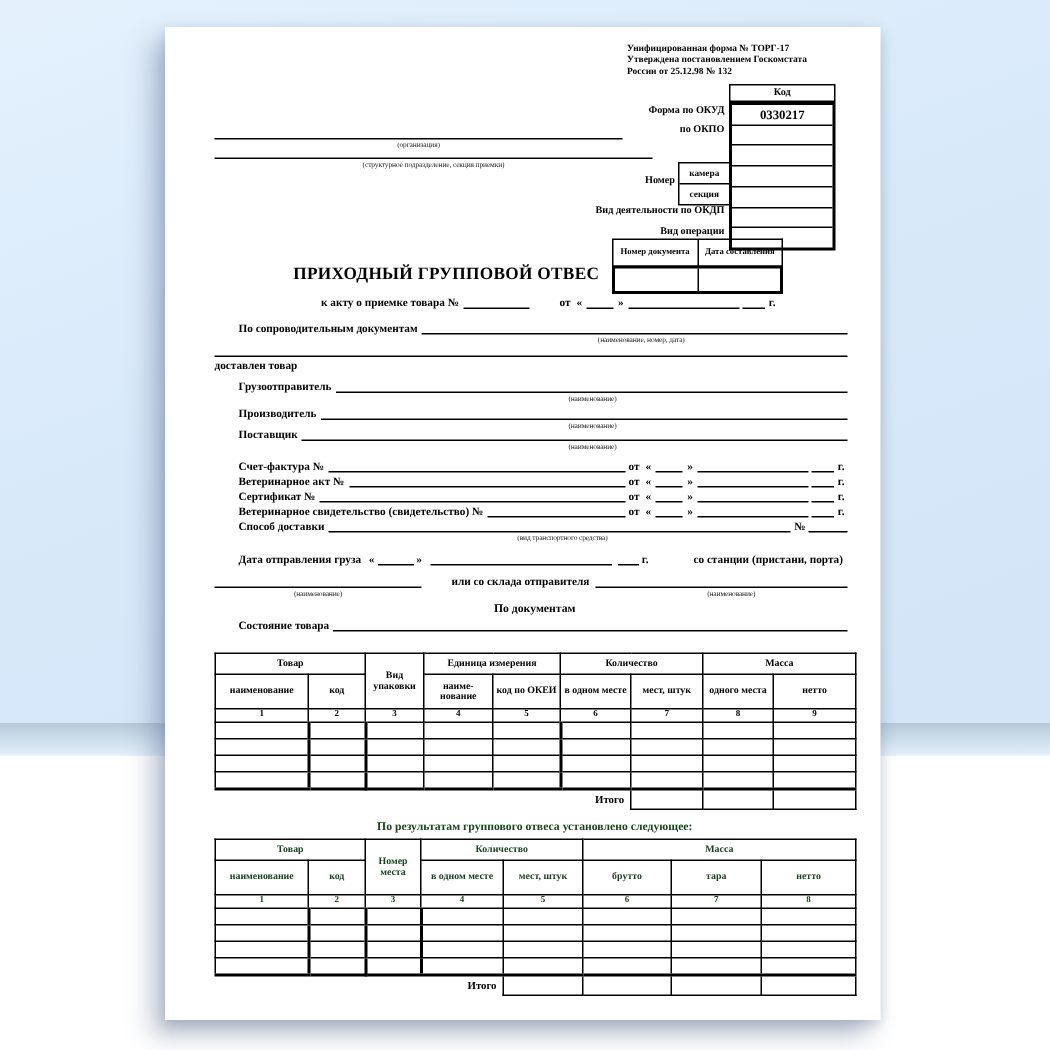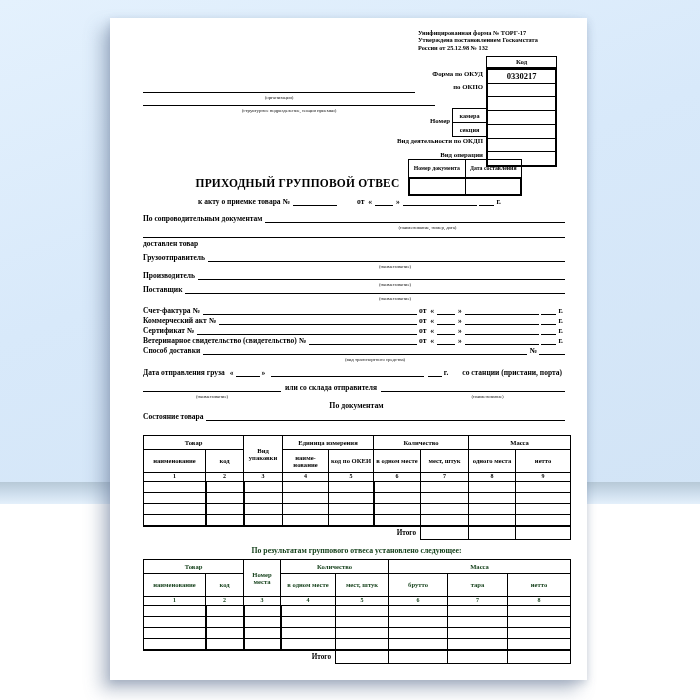--- a/index.html
+++ b/index.html
@@ -38,21 +38,21 @@
     justify-content:center;text-align:center;padding:1px 3px;}
   .db-head>div:first-child{border-left:1px solid #000;}
   .db-val{border:2px solid #000;margin-top:-1px;height:15px;}
   .db-val>div{flex:1 1 0;}
   .db-val>div:first-child{border-right:1px solid #000;}
   .title{left:40px;top:159px;width:295px;text-align:center;font-size:11.5px;
     font-weight:bold;letter-spacing:.2px;white-space:nowrap;}
   
   .frow{position:absolute;display:flex;align-items:flex-end;font-size:7.5px;
     font-weight:bold;line-height:9px;white-space:nowrap;}
-  .lbl{flex:none;padding-right:3px;}
+  .lbl{flex:none;padding-right:3px;margin-left:16px;}
   .ln{border-bottom:1px solid #000;height:9px;flex:none;}
   .grow{flex:1 1 auto;}
   .tok{flex:none;padding:0 2px;}
   .rg{flex:none;display:flex;align-items:flex-end;width:148px;}
   .rg .ln{margin:0 1px;}
   
   .t-title{position:absolute;left:33px;width:427px;text-align:center;
     font-size:7.8px;font-weight:bold;}
   .ftable{position:absolute;border-collapse:collapse;table-layout:fixed;width:427px;left:33px;}
   .ftable th,.ftable td{border:1px solid #000;padding:0 1px;text-align:center;
@@ -173,21 +173,21 @@
         <span class="tok">от</span>
         <span class="tok">«</span>
         <span class="ln" style="width:18px;"></span>
         <span class="tok">»</span>
         <span class="ln grow"></span>
         <span class="ln" style="width:15px;"></span>
         <span class="tok">г.</span>
       </span>
     </div>
     <div class="frow" style="left:33px;top:297px;width:422px;">
-      <span class="lbl">Коммерческий акт №</span>
+      <span class="lbl">Ветеринарное акт №</span>
       <span class="ln grow"></span>
       <span class="rg">
         <span class="tok">от</span>
         <span class="tok">«</span>
         <span class="ln" style="width:18px;"></span>
         <span class="tok">»</span>
         <span class="ln grow"></span>
         <span class="ln" style="width:15px;"></span>
         <span class="tok">г.</span>
       </span>

